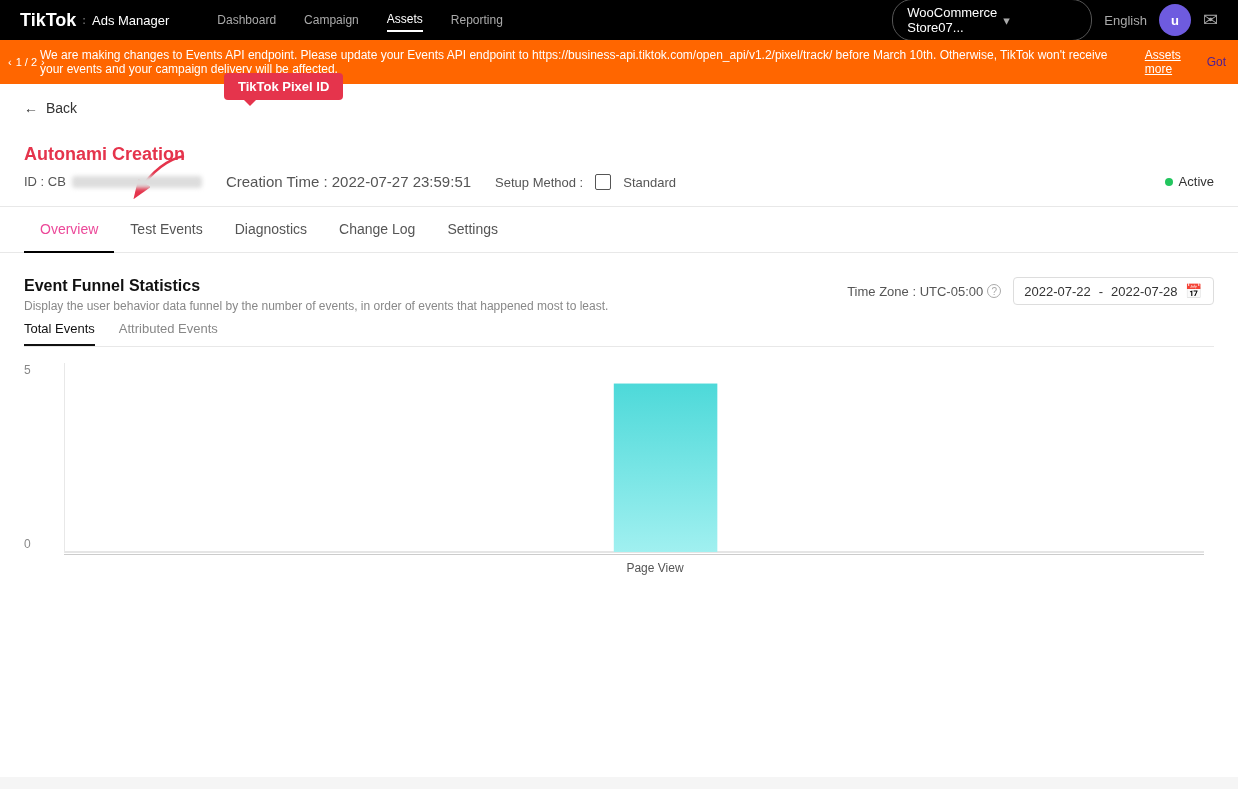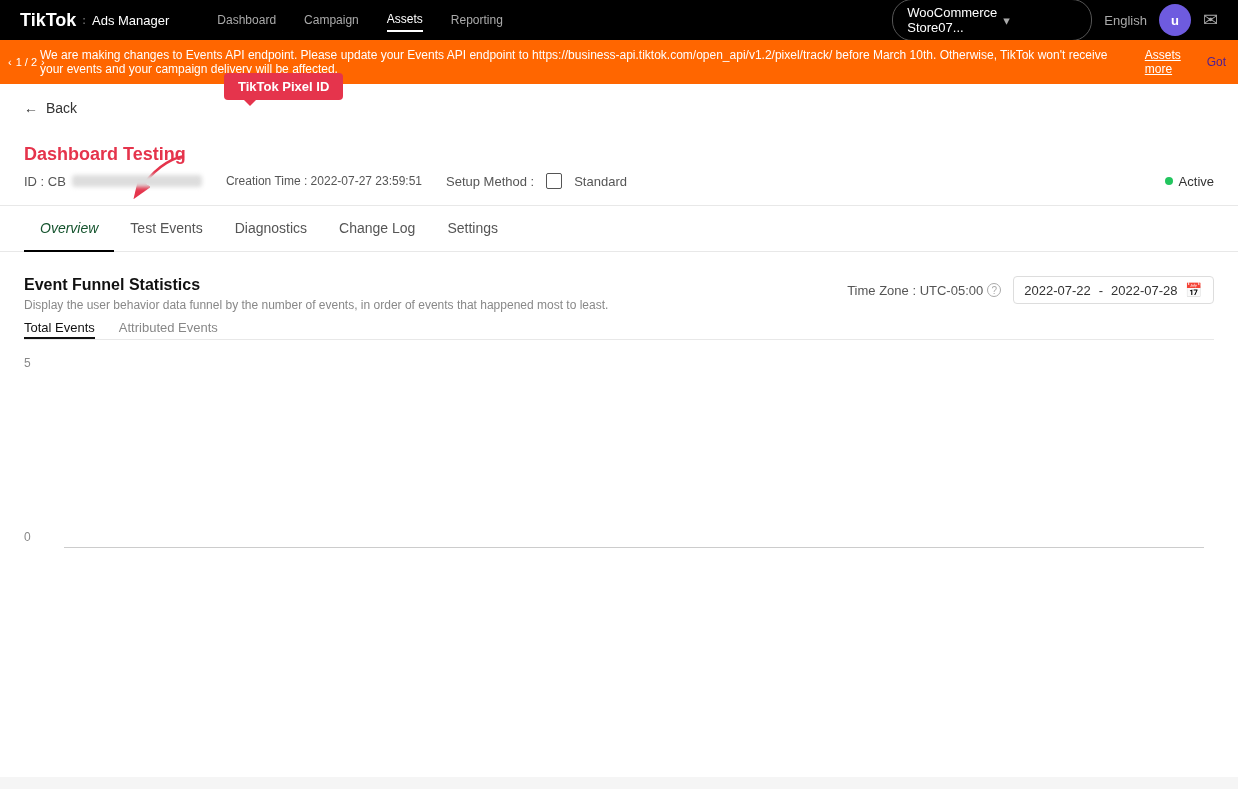--- a/index.html
+++ b/index.html
@@ -73,21 +73,21 @@
     .pixel-title { color: #e5344c; font-size: 18px; font-weight: 600; margin-bottom: 8px; }
     .pixel-meta { display: flex; align-items: center; gap: 24px; flex-wrap: wrap; }
     .pixel-id { color: #555; font-size: 13px; display: flex; align-items: center; gap: 6px; }
     .pixel-id-blur {
       display: inline-block;
       width: 130px; height: 12px;
       background: #ddd;
       border-radius: 3px;
       filter: blur(2px);
     }
-    .pixel-creation { color: #555; font-size: 12px; }
+    .pixel-creation { color: #555; font-size: 15px; }
     .pixel-setup { color: #555; font-size: 13px; display: flex; align-items: flex-end; gap: 12px; }
     .setup-icon { width: 16px; height: 16px; border: 1.5px solid #555; border-radius: 2px; display: inline-block; }
     .pixel-status { margin-left: auto; display: flex; align-items: center; gap: 6px; font-size: 13px; color: #333; }
     .status-dot { width: 8px; height: 8px; border-radius: 50%; background: #22c55e; }
     .annotation-box {
       background: #e5344c;
       color: #fff;
       font-size: 13px;
       font-weight: 600;
       padding: 6px 14px;
@@ -114,21 +114,21 @@
     
     .tabs-bar { display: flex; align-items: center; padding: 0 24px; border-bottom: 1px solid #e8e8e8; }
     .tab-item {
       padding: 14px 16px;
       font-size: 14px;
       color: #555;
       cursor: pointer;
       border-bottom: 2px solid transparent;
       margin-bottom: -1px;
     }
-    .tab-item.active { color: #14532d; border-bottom: 2px solid #000; font-weight: 500; font-style: italic; }
+    .tab-item.active { color: #ec4899; border-bottom: 2px solid #000; font-weight: 500; }
 
     
     .content-area { padding: 24px; }
 
     
     .section-header { display: flex; align-items: flex-start; justify-content: space-between; margin-bottom: 8px; }
     .section-title { font-size: 16px; font-weight: 600; color: #111; }
     .section-desc { font-size: 12px; color: #888; margin-top: 4px; }
     .section-right { display: flex; align-items: center; gap: 12px; }
     .timezone-info { font-size: 13px; color: #555; display: flex; align-items: center; gap: 4px; }
@@ -145,21 +145,21 @@
       padding: 5px 10px;
       font-size: 13px;
       color: #333;
       display: flex; align-items: center; gap: 8px;
       cursor: pointer;
     }
     .cal-icon { color: #aaa; font-size: 14px; }
 
     
     .event-tabs { display: flex; gap: 24px; margin-bottom: 16px; border-bottom: 1px solid #e8e8e8; padding-bottom: 0; }
-    .event-tab { font-size: 13px; color: #888; cursor: pointer; padding-bottom: 2px; border-bottom: 2px solid transparent; }
+    .event-tab { font-size: 13px; color: #888; cursor: pointer; padding-bottom: 8px; border-bottom: 2px solid transparent; }
     .event-tab.active { color: #111; border-bottom: 2px solid #111; font-weight: 500; }
 
     
     .chart-legend { display: flex; align-items: center; gap: 20px; justify-content: flex-end; margin-bottom: 12px; }
     .legend-item { display: flex; align-items: center; gap: 6px; font-size: 12px; color: #555; }
     .legend-dot { width: 8px; height: 8px; border-radius: 50%; }
 
     
     .chart-container { position: relative; width: 100%; height: 220px; }
     .chart-y-labels { position: absolute; left: 0; top: 0; bottom: 30px; display: flex; flex-direction: column; justify-content: space-between; color: #888; font-size: 12px; width: 30px; }
@@ -220,21 +220,21 @@
         <defs>
           <marker id="arrowhead" markerWidth="8" markerHeight="6" refX="4" refY="3" orient="auto">
             <polygon points="0 0, 8 3, 0 6" fill="#e5344c"></polygon>
           </marker>
         </defs>
         <path d="M 55 5 Q 30 10 10 40" stroke="#e5344c" stroke-width="2.5" fill="none" marker-end="url(#arrowhead)"></path>
       </svg>
     </div>
 
     <div style="margin-top: 4px;">
-      <div class="pixel-title">Dashboard Testing</div>
+      <div class="pixel-title">Autonami Creation</div>
     </div>
 
     <div class="pixel-meta">
       <div class="pixel-id">
         <span>ID : CB</span>
         <span class="pixel-id-blur"></span>
       </div>
       <div class="pixel-creation">Creation Time : 2022-07-27 23:59:51</div>
       <div class="pixel-setup">
         <span>Setup Method :</span>
@@ -285,18 +285,34 @@
     </div>
 
 
     <div class="chart-container">
 
       <div class="chart-y-labels">
         <span>5</span>
         <span style="margin-bottom:2px;">0</span>
       </div>
 
+      <div class="chart-area">
+        <svg width="100%" height="100%" viewBox="0 0 1100 185" preserveAspectRatio="none" style="position:absolute;top:0;left:0;">
+
+          <line x1="0" y1="184" x2="1100" y2="184" stroke="#ccc" stroke-width="1"></line>
+
+          <defs>
+            <linearGradient id="barGrad" x1="0" y1="0" x2="0" y2="1">
+              <stop offset="0%" stop-color="#4dd9d9"></stop>
+              <stop offset="100%" stop-color="#a0f0f0"></stop>
+            </linearGradient>
+          </defs>
+          <rect x="530" y="20" width="100" height="164" fill="url(#barGrad)"></rect>
+        </svg>
+
+        <div class="chart-x-label" style="left: calc(530px + 50px - 30px); bottom: -22px; width: 80px;">Page View</div>
+      </div>
 
       <div style="position:absolute; bottom:28px; left:40px; right:10px; border-bottom:1px solid #ccc;"></div>
     </div>
 
   </div>
 </div>
 
 </body></html>

